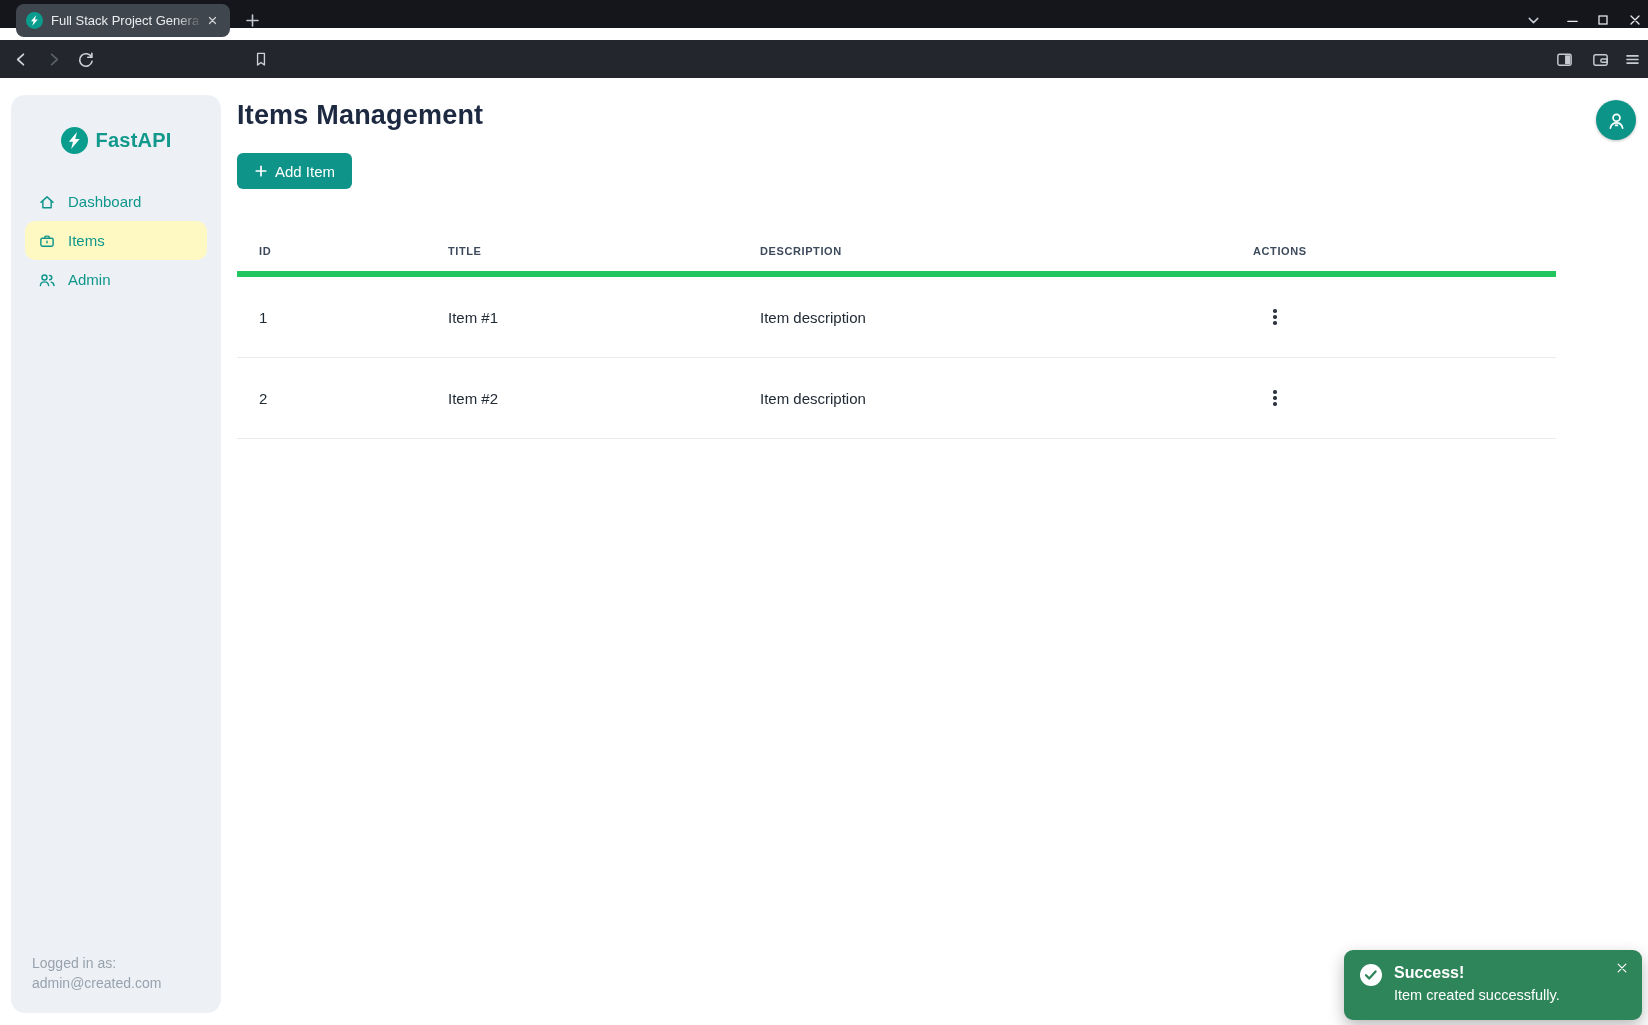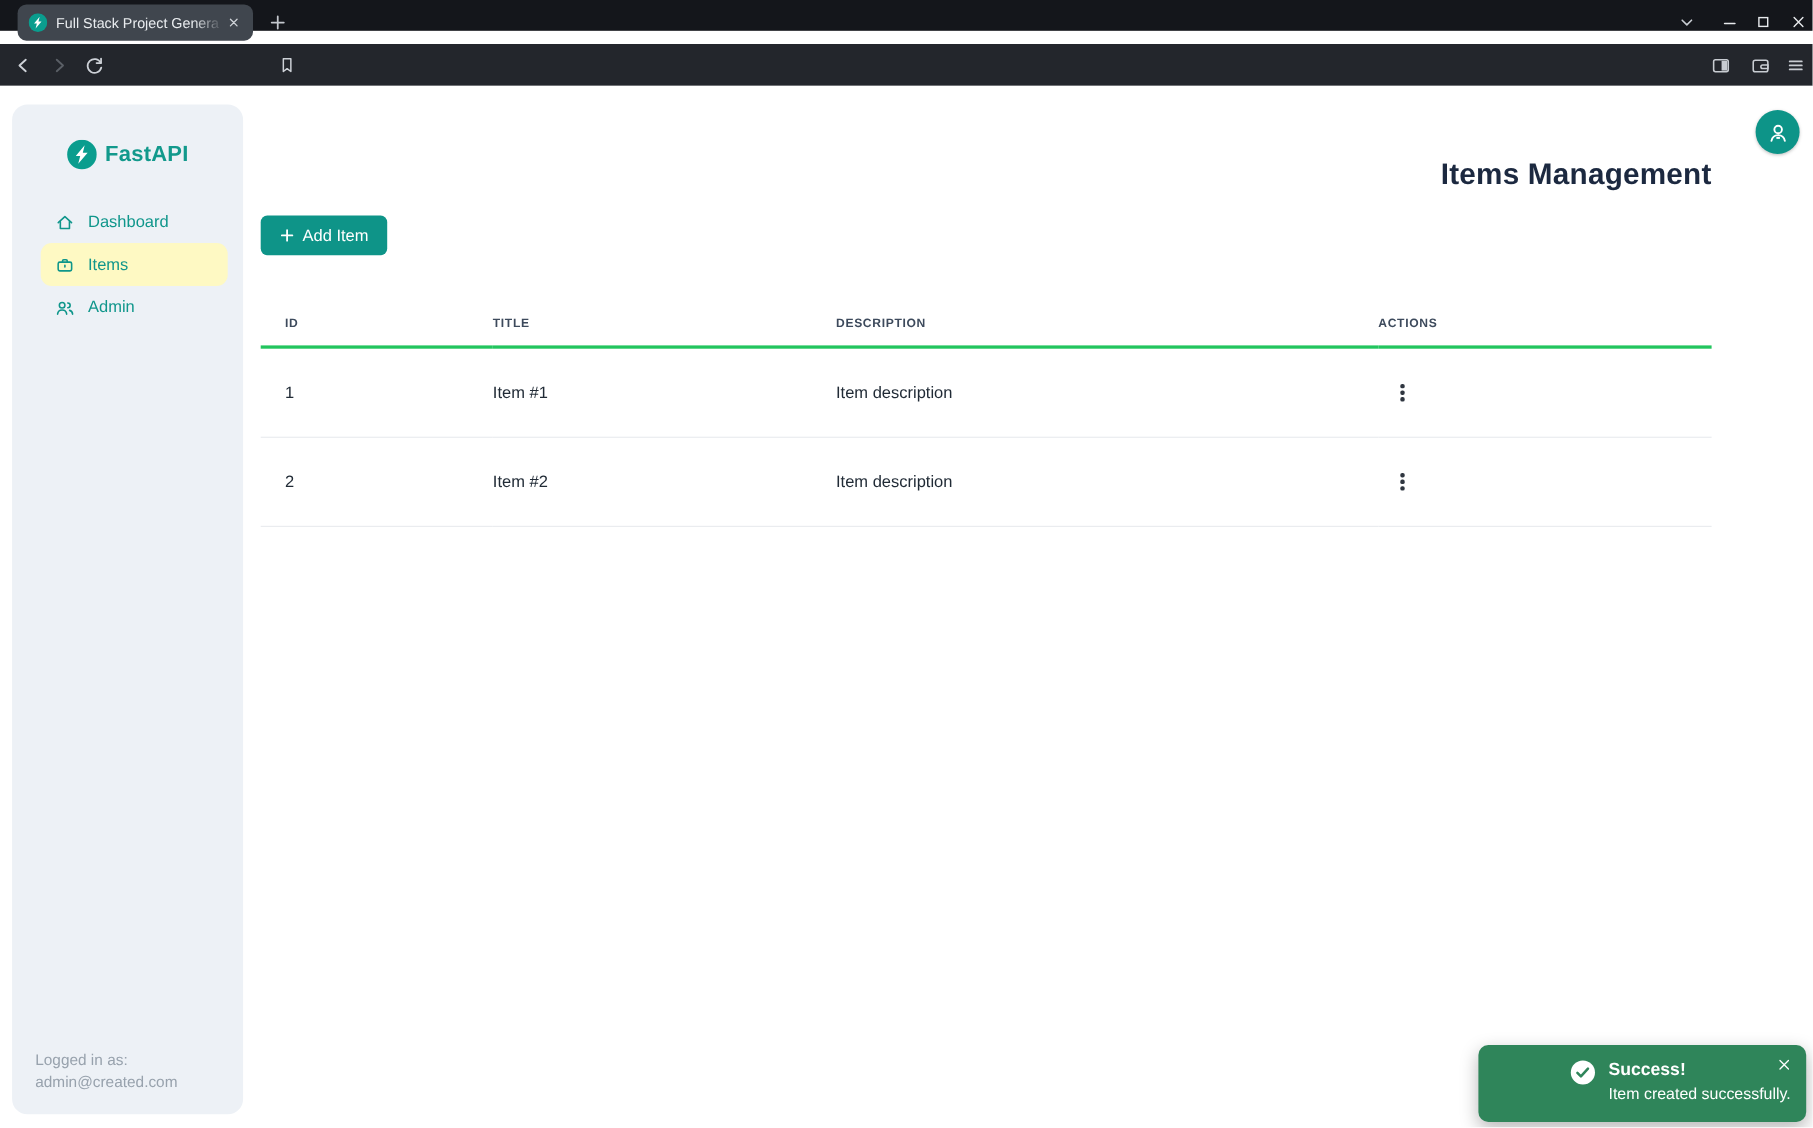--- a/index.html
+++ b/index.html
@@ -33,50 +33,50 @@
                    border-radius:7px; color:#fff; font-size:9px; font-weight:bold; display:flex;
                    align-items:center; justify-content:center; padding:0 3px; }
 
   
   .content { position:absolute; left:0; top:78px; width:1648px; height:947px; background:#fff; }
 
   .sidebar { position:absolute; left:11px; top:17px; width:210px; height:918px;
              background:#edf1f6; border-radius:14px; }
   .brand { display:flex; align-items:center; justify-content:center; gap:8px; padding-top:32px; }
   .brand-name { color:#12998c; font-size:20px; font-weight:bold; letter-spacing:.2px; }
-  .nav { margin-top:28px;padding-left:12px; }
+  .nav { margin-top:28px; }
   .nav-item { height:39px; margin:0 14px; border-radius:10px; display:flex; align-items:center;
               gap:12px; padding-left:13px; color:#0f968b; font-size:15px; cursor:pointer; }
   .nav-item.active { background:#fef9c3; }
   .nav-item svg { flex:0 0 18px; }
   .sidebar-footer { position:absolute; left:21px; bottom:20px; color:#98a2ad; font-size:14px; line-height:20px; }
 
   .main { position:absolute; left:237px; top:0; width:1319px; }
-  .page-title { margin-top:65px; font-size:27px; font-weight:bold; color:#1c2940; letter-spacing:.2px;text-align:right; }
+  .page-title { margin-top:22px; font-size:27px; font-weight:bold; color:#1c2940; letter-spacing:.2px; }
   .add-btn { margin-top:22px; height:36px; background:#0e9488; border:none; border-radius:6px;
              color:#fff; font-family:inherit; font-size:15px; font-weight:normal; display:inline-flex;
              align-items:center; gap:7px; padding:0 17px; cursor:pointer; }
 
   table.items { margin-top:46px; width:1319px; border-collapse:collapse; table-layout:fixed; }
   col.c1{width:211px;} col.c2{width:312px;} col.c3{width:493px;} col.c4{width:303px;}
   th { text-align:left; font-size:11px; font-weight:bold; letter-spacing:.6px; color:#3d4a5c;
-       padding:10px 0 14px 0; border-bottom:3px solid #22c55e; }
+       padding:10px 0 14px 0; border-bottom:6px solid #22c55e; }
   th.first, td.first { padding-left:22px; }
   td { font-size:15px; color:#212b36; padding:26px 0; border-bottom:1px solid #e8eaee; }
   .kebab-btn { width:28px; height:28px; border:none; background:transparent; margin-left:8px;
                display:flex; flex-direction:column; align-items:center; justify-content:center; gap:2.5px; cursor:pointer; }
   .kebab-btn i { width:3.4px; height:3.4px; border-radius:50%; background:#2f3640; }
 
   .avatar-btn { position:absolute; left:1596px; top:22px; width:40px; height:40px; border-radius:50%;
                 background:#0d9488; border:none; display:flex; align-items:center; justify-content:center;
                 cursor:pointer; box-shadow:0 1px 3px rgba(0,0,0,.25); }
 
   .toast { position:absolute; right:6px; bottom:5px; width:298px; height:70px; background:#2f855a;
            border-radius:9px; box-shadow:0 6px 16px rgba(0,0,0,.28); color:#fff;
-           display:flex; align-items:flex-start; padding:13px 14px 0 15px; gap:11px;justify-content:flex-end; }
+           display:flex; align-items:flex-start; padding:13px 14px 0 15px; gap:11px; }
   .toast-title { font-size:16px; font-weight:bold; margin-top:1px; }
   .toast-msg { font-size:14.5px; margin-top:5px; color:#fdfffe; }
   .toast-close { position:absolute; top:9px; right:11px; width:18px; height:18px; border:none;
                  background:transparent; display:flex; align-items:center; justify-content:center; cursor:pointer; }
 </style>
 </head>
 <body>
 
 <div class="screen">
 

